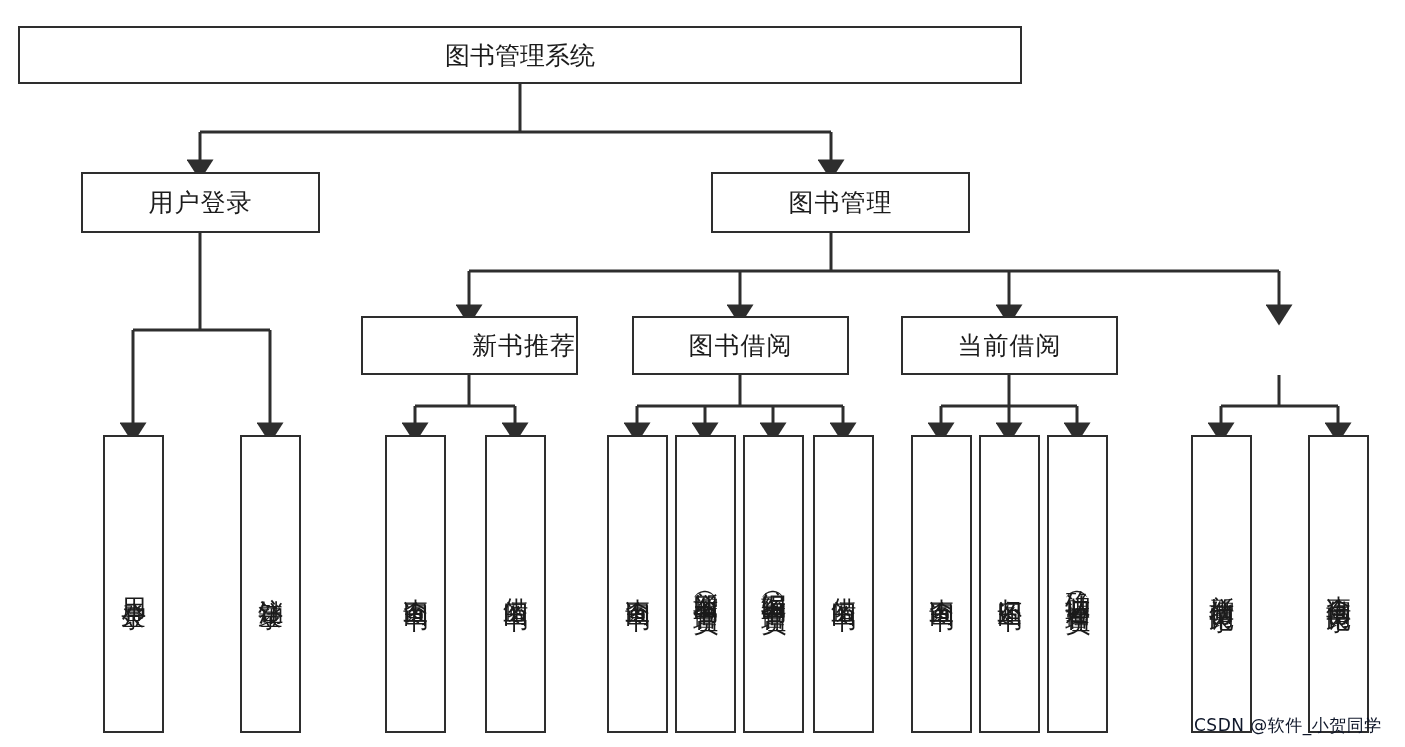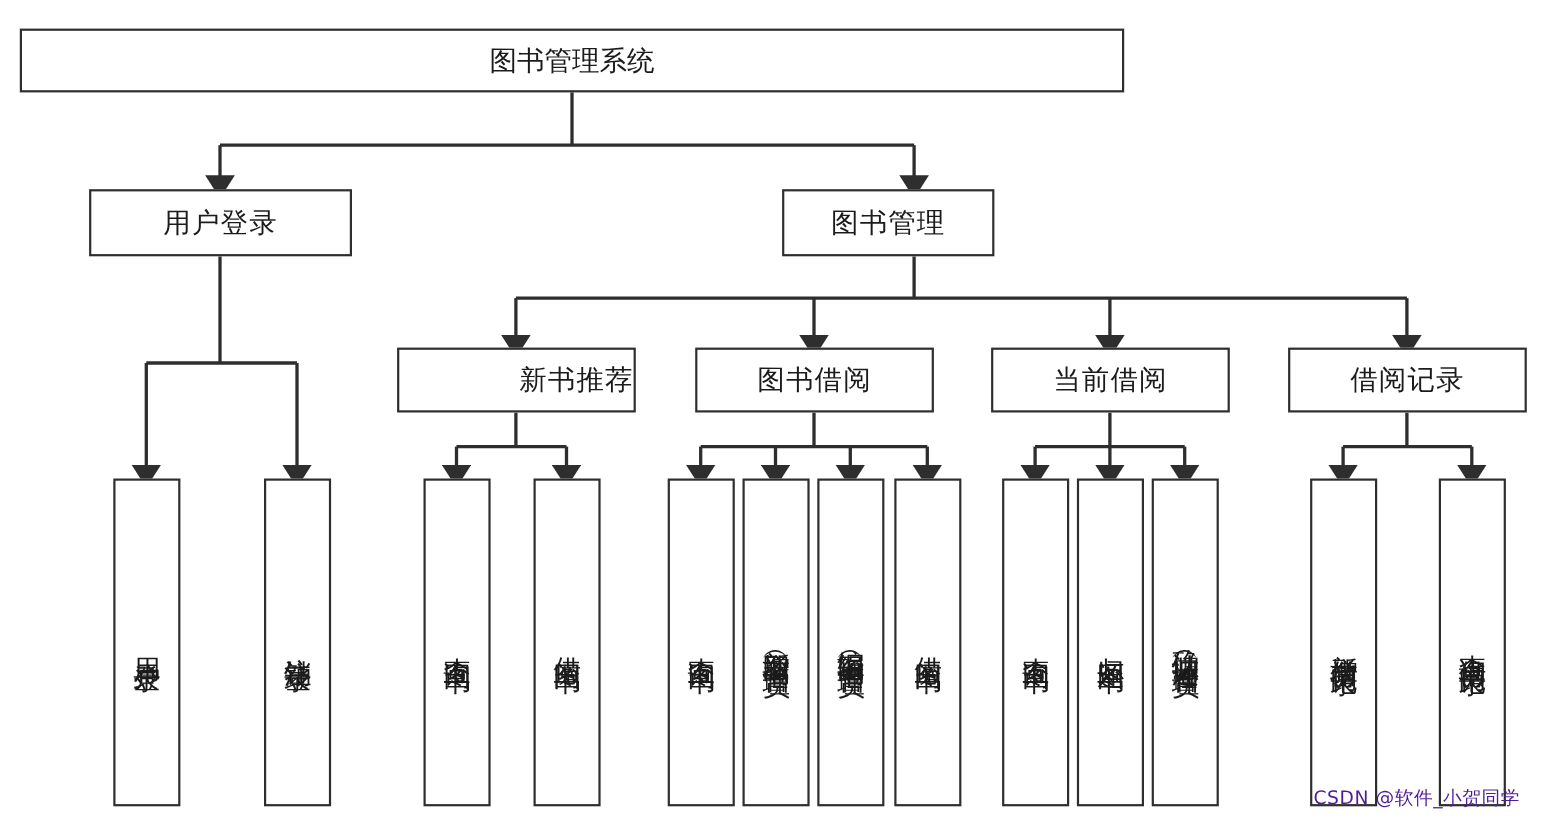--- a/index.html
+++ b/index.html
@@ -53,21 +53,21 @@
     position: absolute;
     left: 0;
     top: 0;
     width: 1405px;
     height: 747px;
     pointer-events: none;
   }
   .watermark {
     position: absolute;
     font-size: 17px;
-    color: #4c1d95;
+    color: #0f172a;
     letter-spacing: 0.5px;
     white-space: nowrap;
   }
 </style>
 </head>
 <body>
 
 <div id="canvas">
 
   <svg class="edge-layer" width="1405" height="747" viewBox="0 0 1405 747">
@@ -132,36 +132,33 @@
     </g>
   </svg>
 
   <div class="node root" style="left:18px; top:13px; width:1004px; height:58px;">
     <span>图书管理系统</span>
   </div>
 
   <div class="node horiz" style="left:81px; top:172px; width:239px; height:61px;">
     <span>用户登录</span>
   </div>
-  <div class="node horiz" style="left:711px; top:172px; width:193px; height:61px;">
+  <div class="node horiz" style="left:711px; top:172px; width:259px; height:61px;">
     <span>图书管理</span>
   </div>
 
   <div class="node horiz" style="left:361px; top:316px; width:217px; height:59px;justify-content:flex-end;">
     <span>新书推荐</span>
   </div>
   <div class="node horiz" style="left:632px; top:316px; width:217px; height:59px;">
     <span>图书借阅</span>
   </div>
   <div class="node horiz" style="left:901px; top:316px; width:217px; height:59px;">
     <span>当前借阅</span>
   </div>
-  <div class="node horiz" style="left:1171px; top:316px; width:217px; height:59px;">
-    <span>借阅记录</span>
-  </div>
 
   <div class="node vert" style="left:103px; top:435px; width:61px; height:298px;">
     <span class="vert-text">用户登录</span>
   </div>
   <div class="node vert" style="left:240px; top:435px; width:61px; height:298px;">
     <span class="vert-text">注销登录</span>
   </div>
 
   <div class="node vert" style="left:385px; top:435px; width:61px; height:298px;">
     <span class="vert-text">查询图书</span>

